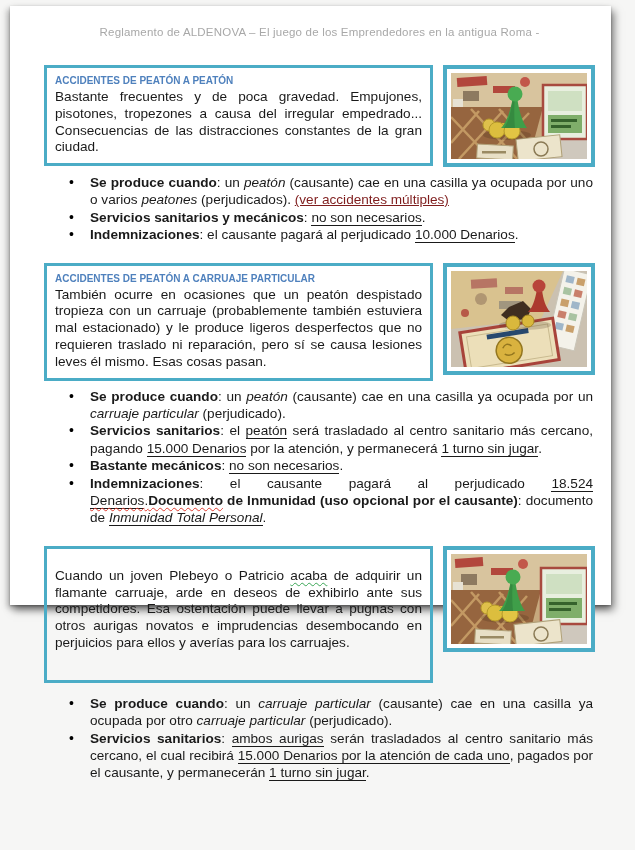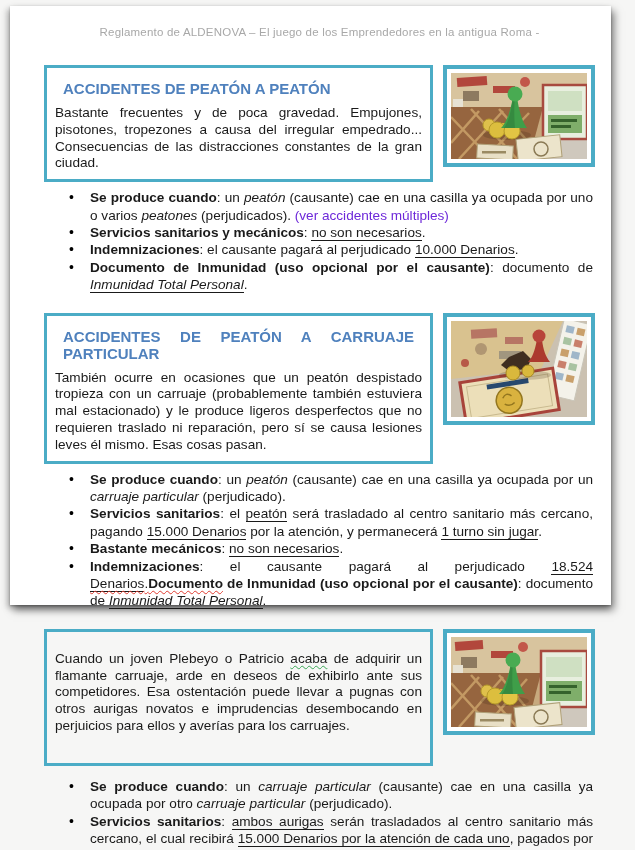--- a/index.html
+++ b/index.html
@@ -20,43 +20,43 @@
     text-align:center;color:#a8a8a8;font-size:11.5px;letter-spacing:.2px;
     margin:2px 0 27px 0;
   }
   .intro{font-size:13.8px;margin:0 0 13px 2px;}
   .section-row{display:flex;gap:10px;margin-bottom:7px;align-items:flex-start;}
   .accident-box{
     flex:1;border:3px solid #4bacc6;padding:4px 8px 7px 8px;min-width:0;
   }
   .accident-box.clipped{height:120px;overflow:hidden;}
   .box-title{
-    color:#4f81bd;font-weight:bold;font-size:15px;line-height:17px;
-    margin:8px;text-align:justify;
+    color:#4f81bd;font-weight:bold;font-size:10px;line-height:17px;
+    margin:0;text-align:justify;
   }
   .box-body{font-size:13.6px;line-height:16.8px;text-align:justify;margin:0;}
   .box-body.spaced{margin-top:15px;}
   .photo-frame{
     width:136px;flex:0 0 auto;border:4px solid #4bacc6;background:#fff;padding:4px;
   }
   .photo-frame svg{display:block;width:136px;}
   ul.bullets{
     margin:6px 0 19px 0;padding:0 2px 0 46px;list-style:none;
     font-size:13.6px;line-height:17.4px;
   }
   ul.bullets li{text-align:justify;position:relative;}
   ul.bullets li::before{
     content:"\2022";position:absolute;left:-21px;top:0;
     font-size:14px;color:#000;
   }
   
   .b{font-weight:bold;}
   .i{font-style:italic;}
   .u{border-bottom:1px solid currentColor;}
-  .g{color:#6d28d9;}
+  .g{color:#7f1d1d;text-decoration:underline;}
   .rw{text-decoration:underline wavy #e03c31 1px;text-underline-offset:2px;}
   .gw{text-decoration:underline wavy #3aa655 1px;text-underline-offset:2px;}
 </style>
 </head>
 <body>
 
 <div class="page">
   <div class="content">
 
     <div class="doc-header">Reglamento de ALDENOVA – El juego de los Emprendedores en la antigua Roma -</div>
@@ -116,21 +116,20 @@
             <circle cx="64" cy="21" r="7.5" fill="#49ab52"></circle>
           </g>
         </svg>
       </div>
     </div>
 
     <ul class="bullets">
       <li><span class="b">Se produce cuando</span><span>: un </span><span class="i">peatón</span><span> (causante) cae en una casilla ya ocupada por uno o varios </span><span class="i">peatones</span><span> (perjudicados). </span><span class="g">(ver accidentes múltiples)</span></li>
       <li><span class="b">Servicios sanitarios y mecánicos</span><span>: </span><span class="u">no son necesarios</span><span>.</span></li>
       <li><span class="b">Indemnizaciones</span><span>: el causante pagará al perjudicado </span><span class="u">10.000 Denarios</span><span>.</span></li>
-      <li><span class="b">Documento de Inmunidad (uso opcional por el causante)</span><span>: documento de </span><span class="i u">Inmunidad Total Personal</span><span>.</span></li>
     </ul>
 
     <div class="section-row">
       <div class="accident-box">
         <p class="box-title">ACCIDENTES DE PEATÓN A CARRUAJE PARTICULAR</p>
         <p class="box-body">También ocurre en ocasiones que un peatón despistado tropieza con un carruaje (probablemente también estuviera mal estacionado) y le produce ligeros desperfectos que no requieren traslado ni reparación, pero sí se causa lesiones leves él mismo. Esas cosas pasan.</p>
       </div>
       <div class="photo-frame">
         <svg viewBox="0 0 136 96" role="img">
           <rect x="0" y="0" width="136" height="96" fill="#cbc1b1"></rect>

